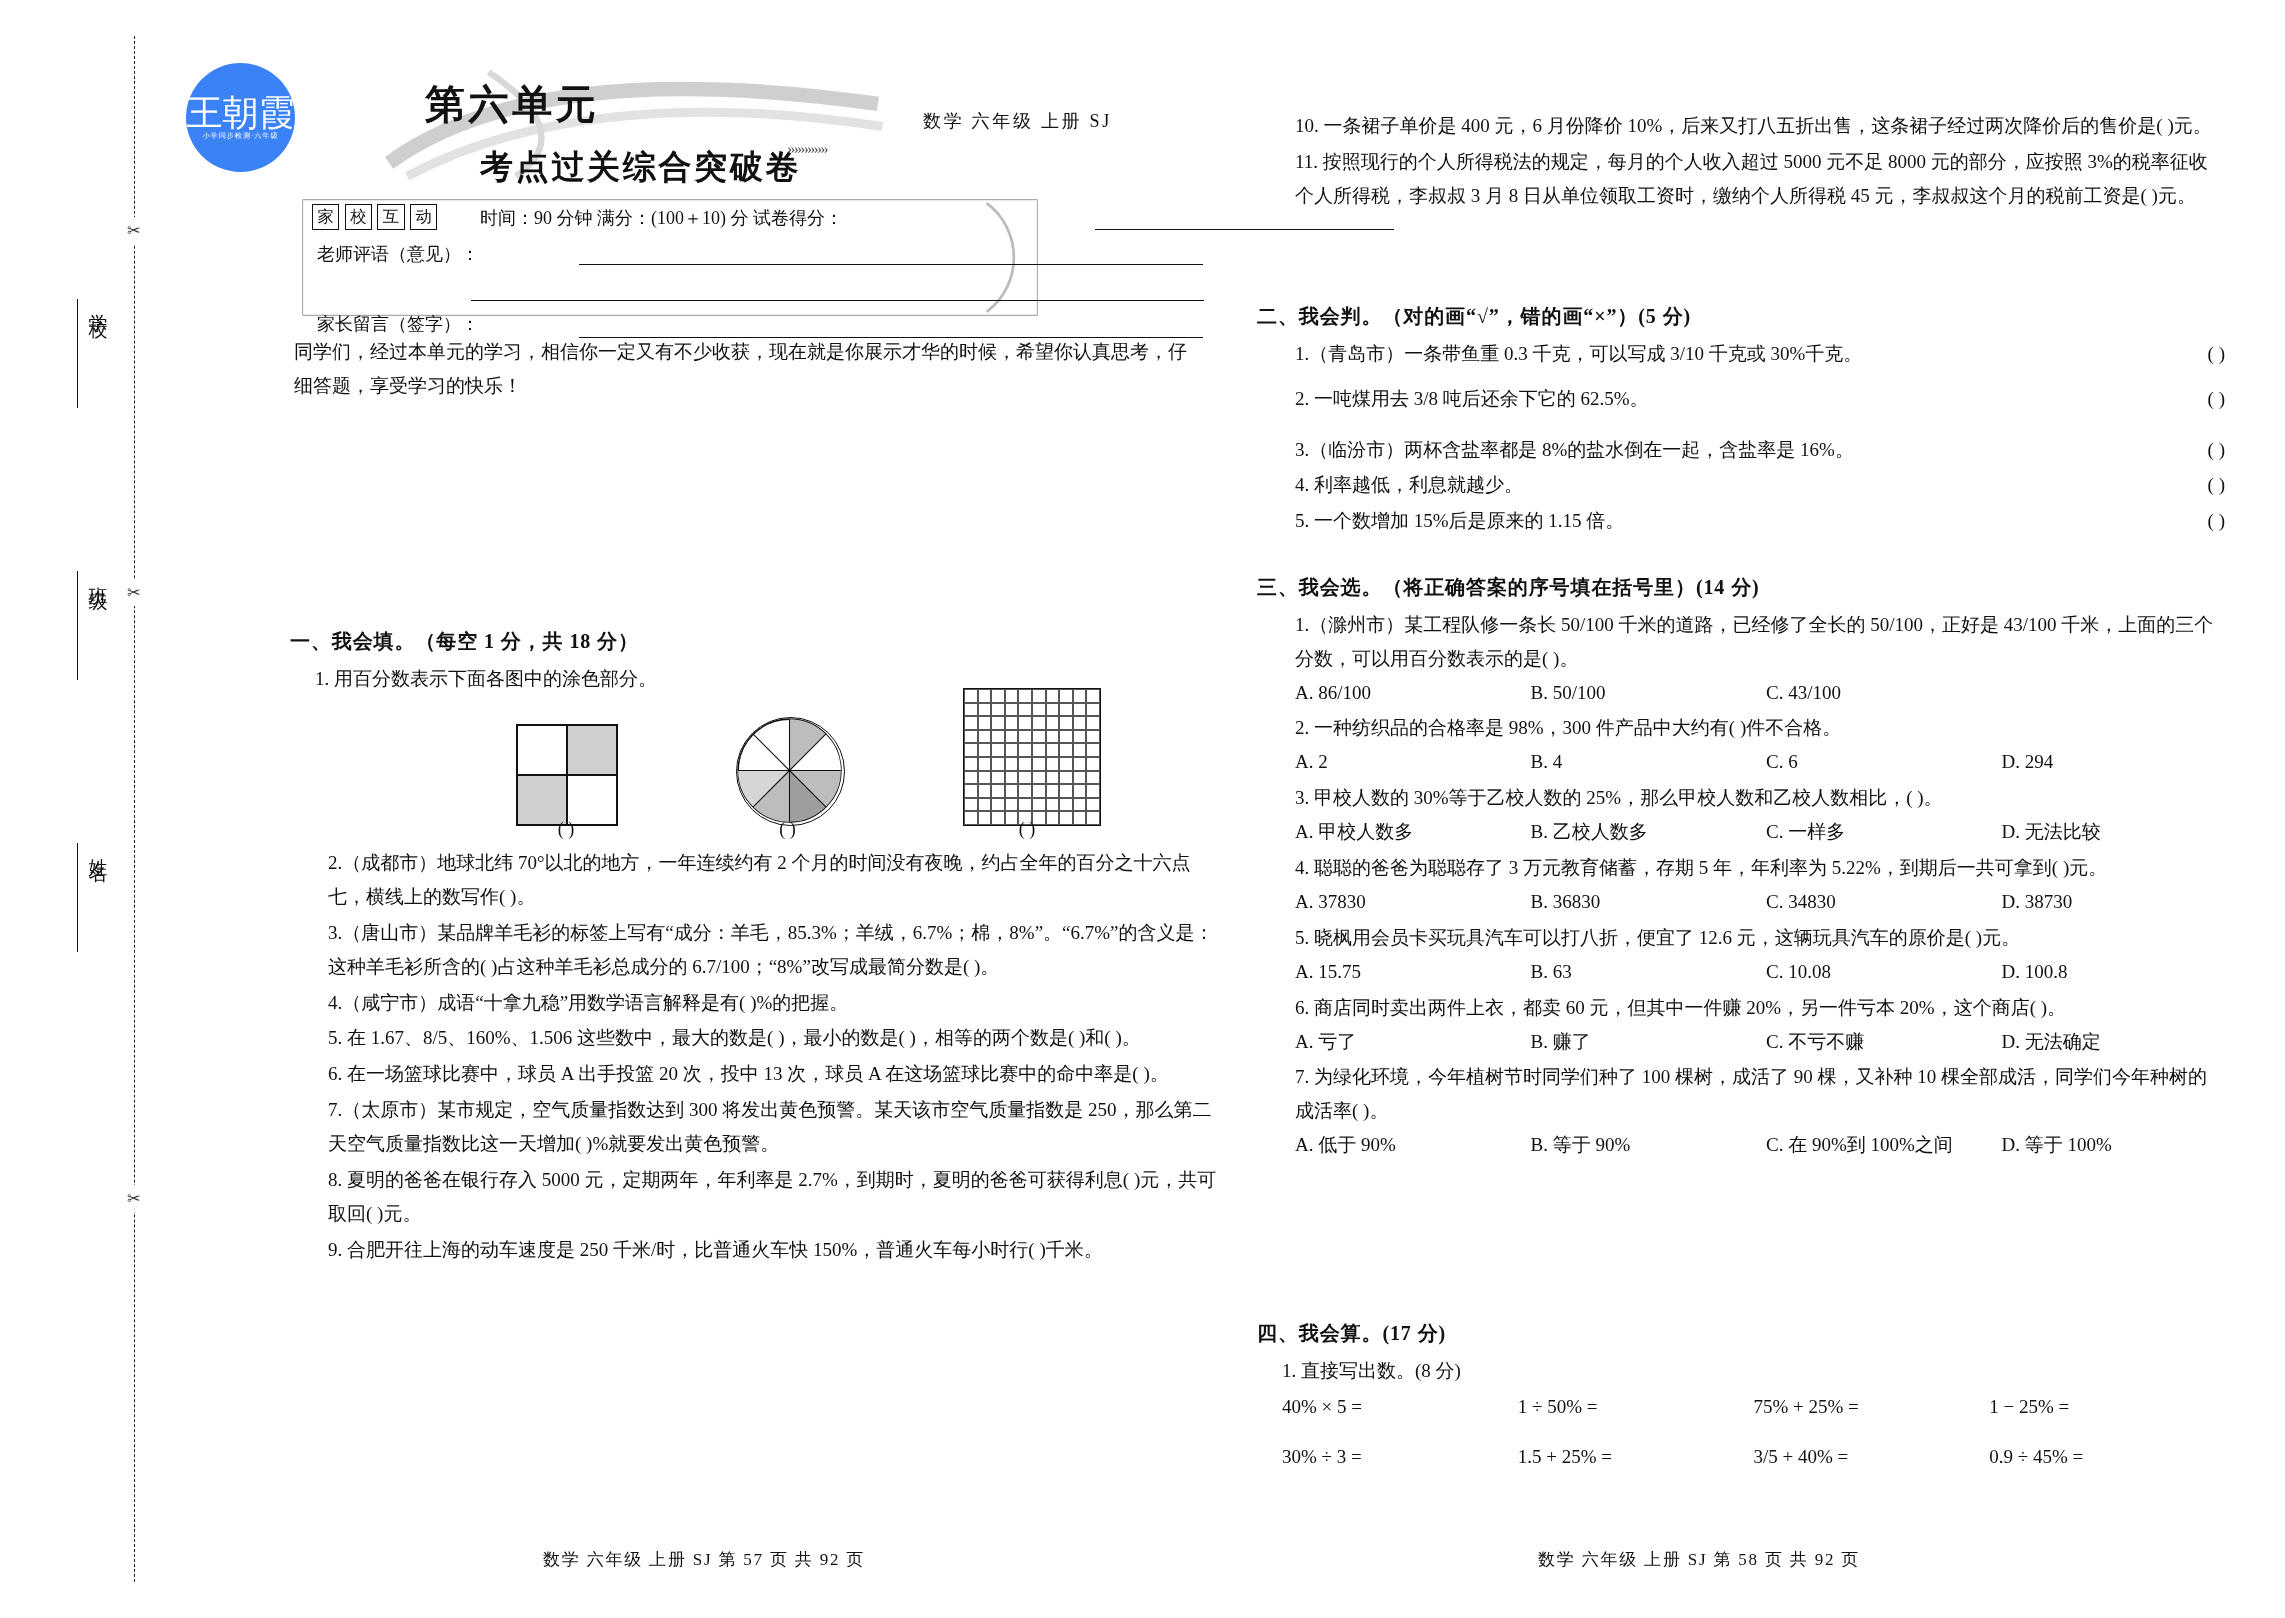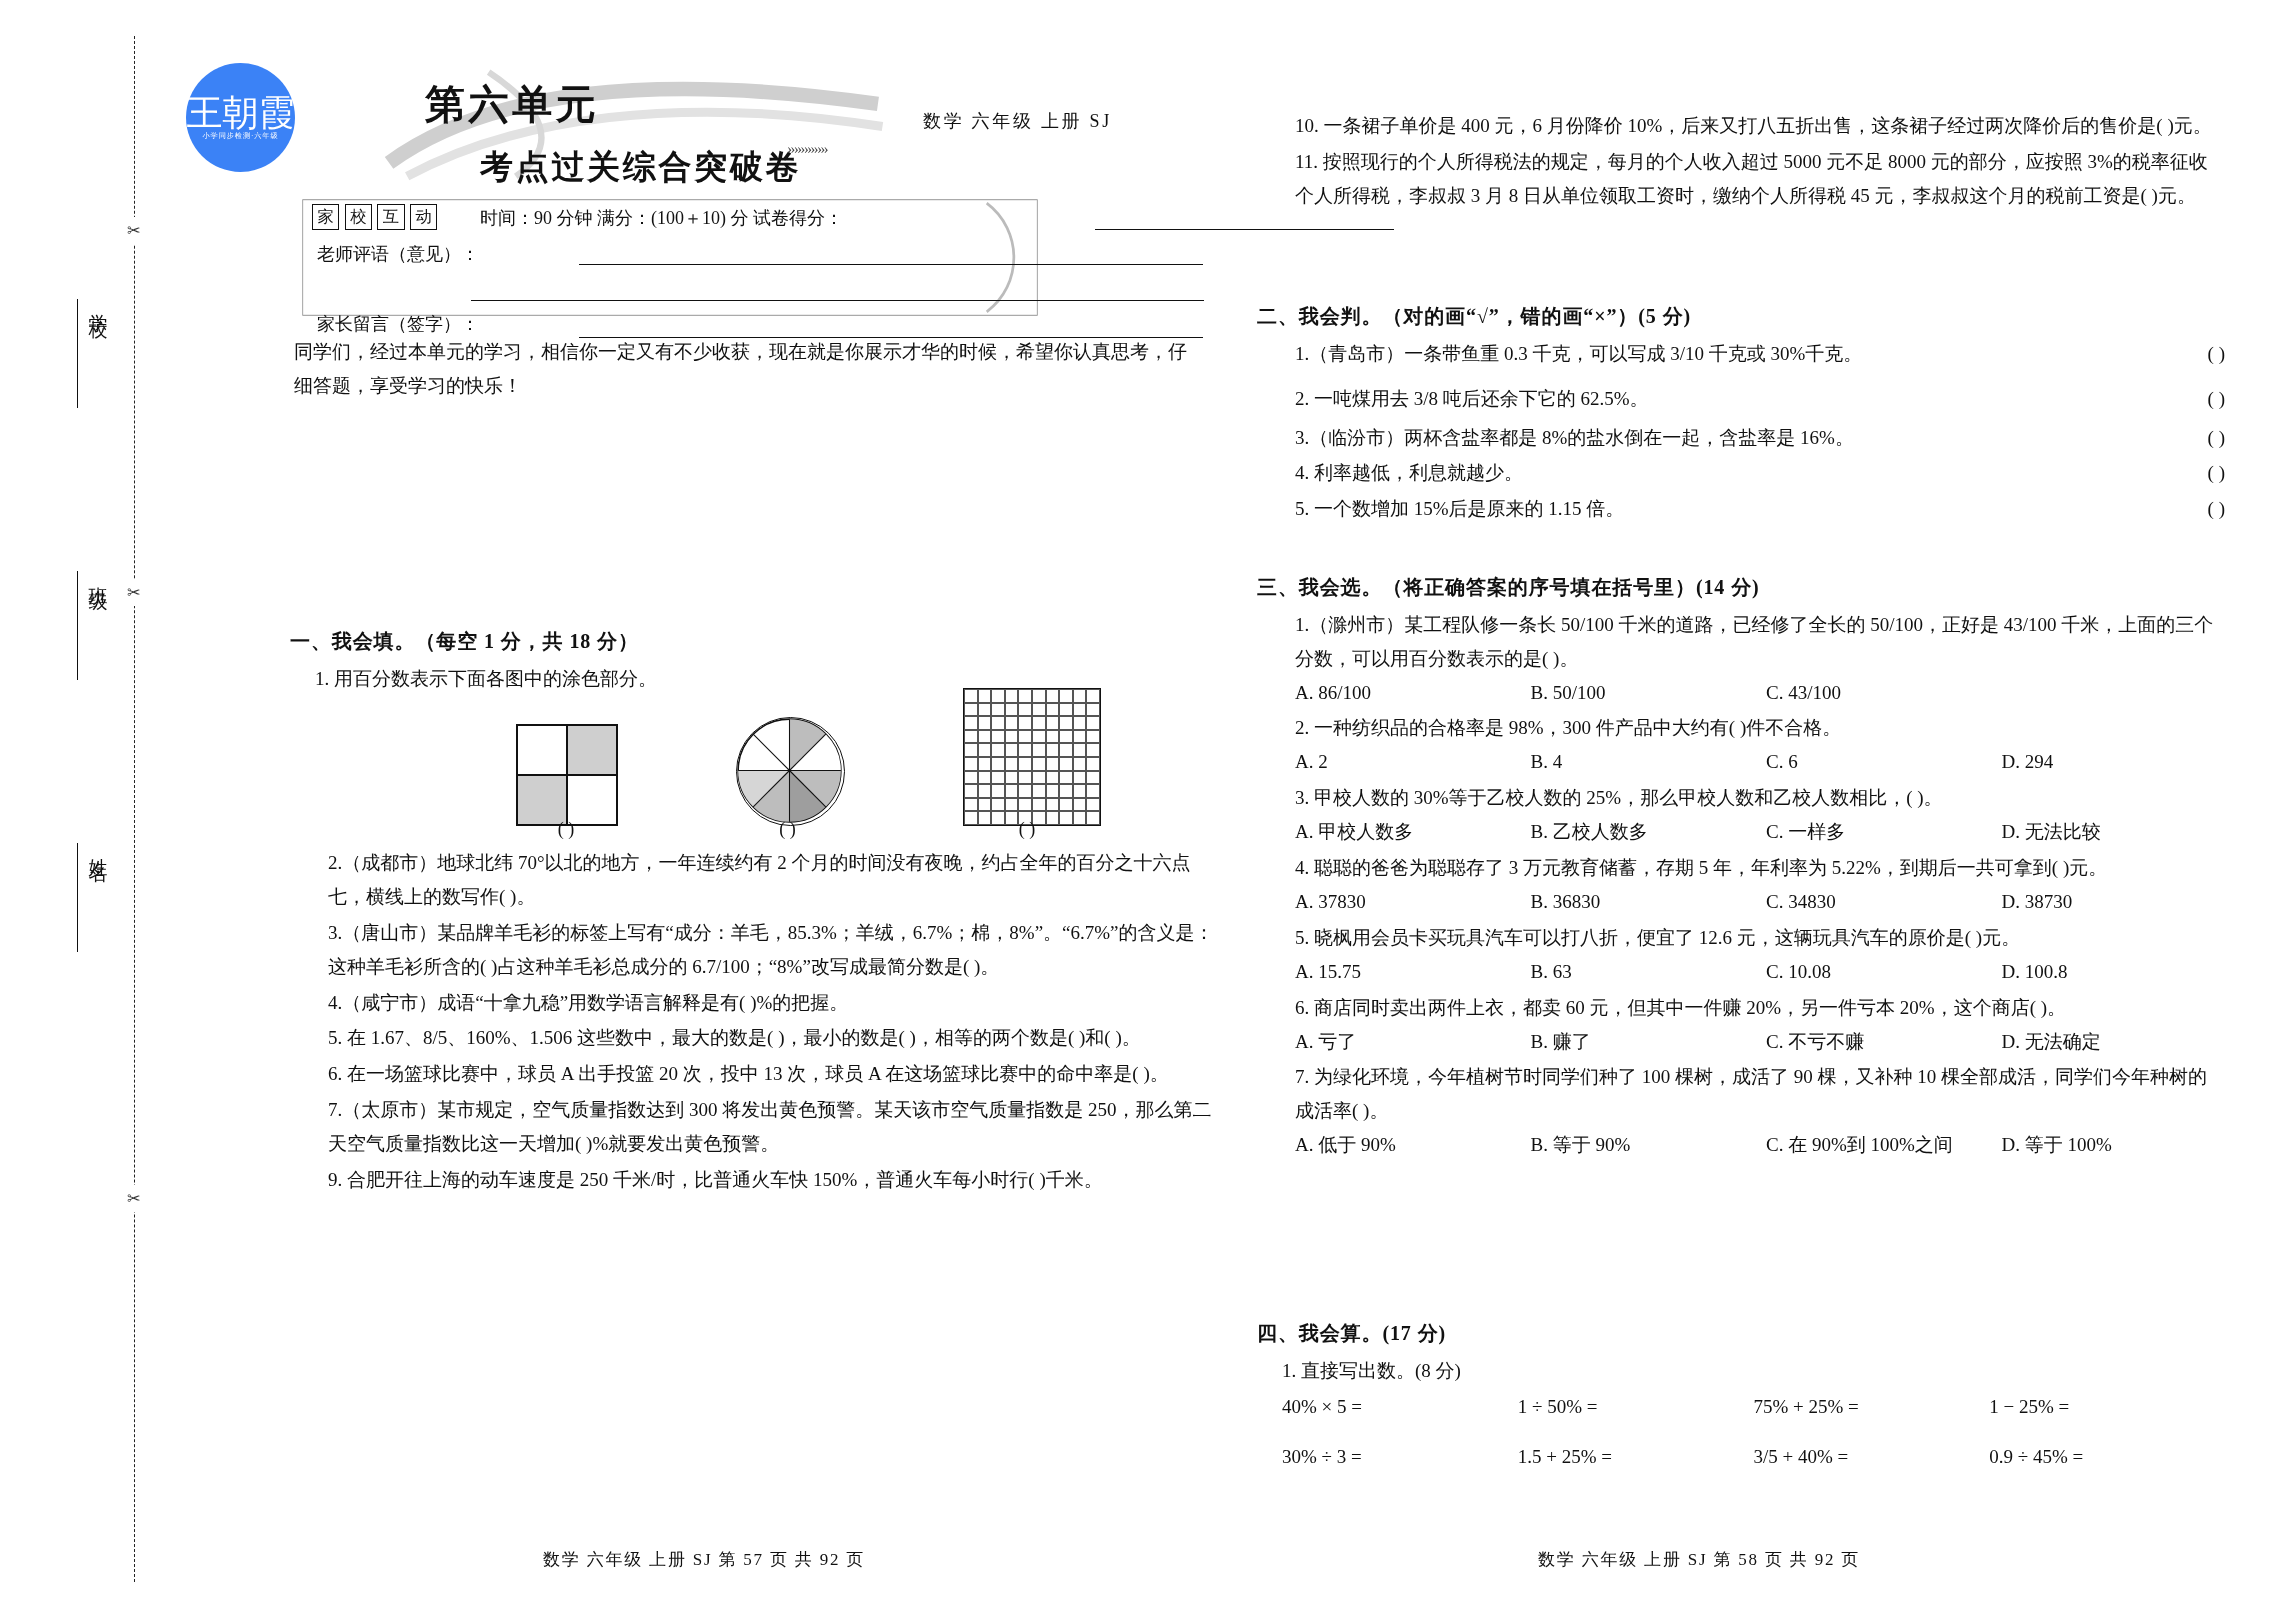--- a/index.html
+++ b/index.html
@@ -286,20 +286,21 @@
     </div>
 
     <div class="sec" style="left:136px;top:846px;width:932px;">
       <ol class="qs">
         <li>2.（成都市）地球北纬 70°以北的地方，一年连续约有 2 个月的时间没有夜晚，约占全年的百分之十六点七，横线上的数写作(    )。</li>
         <li>3.（唐山市）某品牌羊毛衫的标签上写有“成分：羊毛，85.3%；羊绒，6.7%；棉，8%”。“6.7%”的含义是：这种羊毛衫所含的(    )占这种羊毛衫总成分的 6.7/100；“8%”改写成最简分数是(    )。</li>
         <li>4.（咸宁市）成语“十拿九稳”用数学语言解释是有(    )%的把握。</li>
         <li>5. 在 1.67、8/5、160%、1.506 这些数中，最大的数是(    )，最小的数是(    )，相等的两个数是(    )和(    )。</li>
         <li>6. 在一场篮球比赛中，球员 A 出手投篮 20 次，投中 13 次，球员 A 在这场篮球比赛中的命中率是(    )。</li>
         <li>7.（太原市）某市规定，空气质量指数达到 300 将发出黄色预警。某天该市空气质量指数是 250，那么第二天空气质量指数比这一天增加(    )%就要发出黄色预警。</li>
+        <li>8. 夏明的爸爸在银行存入 5000 元，定期两年，年利率是 2.7%，到期时，夏明的爸爸可获得利息(    )元，共可取回(    )元。</li>
         <li>9. 合肥开往上海的动车速度是 250 千米/时，比普通火车快 150%，普通火车每小时行(    )千米。</li>
       </ol>
     </div>
 
     <div class="footer fl">数学  六年级  上册  SJ  第 57 页  共 92 页</div>
   </div>
 
   <div class="half right">
 
     <div class="sec" style="left:18px;top:109px;width:959px;">
@@ -313,21 +314,21 @@
       <h3>二、我会判。（对的画“√”，错的画“×”）(5 分)</h3>
       <ol class="qs">
         <li>
           <span>1.（青岛市）一条带鱼重 0.3 千克，可以写成 3/10 千克或 30%千克。</span>
           <span class="rp">(        )</span>
         </li>
         <li style="margin-top:11px">
           <span>2. 一吨煤用去 3/8 吨后还余下它的 62.5%。</span>
           <span class="rp">(        )</span>
         </li>
-        <li style="margin-top:5px">
+        <li style="margin-top:17px">
           <span>3.（临汾市）两杯含盐率都是 8%的盐水倒在一起，含盐率是 16%。</span>
           <span class="rp">(        )</span>
         </li>
         <li>
           <span>4. 利率越低，利息就越少。</span>
           <span class="rp">(        )</span>
         </li>
         <li>
           <span>5. 一个数增加 15%后是原来的 1.15 倍。</span>
           <span class="rp">(        )</span>

